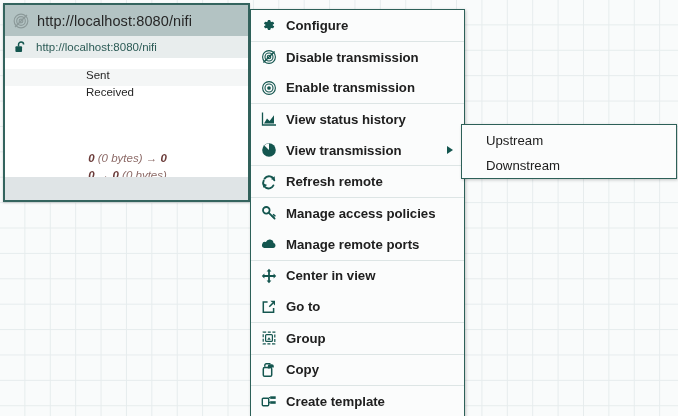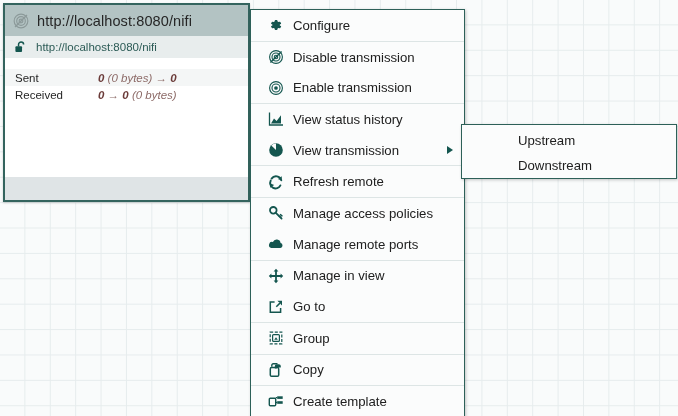--- a/index.html
+++ b/index.html
@@ -82,20 +82,21 @@
     white-space: nowrap;
   }
   #rpg-spacer { height: 10px; background:#fff; }
   .stat-row {
     display: flex;
     align-items: center;
     height: 17px;
     padding: 0 8px 0 10px;
     box-sizing: border-box;
     font-size: 11.5px;
+    flex-direction: column;
   }
   .stat-row.alt { background: #f4f6f6; }
   .stat-label {
     color: #262626;
     width: 83px;
     flex: 0 0 83px;
     white-space: nowrap;
   }
   .stat-value {
     color: #8d6b68;
@@ -120,24 +121,25 @@
     background: #fbfcfc;
     border: 1.5px solid #2d6058;
     box-sizing: border-box;
     box-shadow: 1px 1px 3px rgba(0,0,0,0.22);
   }
   .menu-group + .menu-group { border-top: 1px solid #dde5e5; }
   .menu-item {
     display: flex;
     align-items: center;
     height: 30.7px;
-    padding-left: 17px;
+    padding-left: 10px;
     box-sizing: border-box;
     cursor: default;
     position: relative;
+    font-weight: bold;
   }
   .menu-item .mi-icon {
     width: 16px;
     height: 16px;
     flex: 0 0 16px;
     margin-right: 9px;
     display: block;
   }
   .menu-item .mi-label {
     font-size: 13.2px;
@@ -158,21 +160,20 @@
   
   #ctx-submenu {
     position: absolute;
     left: 461px;
     top: 124px;
     width: 216px;
     background: #fbfcfc;
     border: 1.5px solid #2d6058;
     box-sizing: border-box;
     box-shadow: 1px 1px 3px rgba(0,0,0,0.22);
-    padding-left: 32px;
   }
   #ctx-submenu .sub-item {
     height: 25px;
     display: flex;
     align-items: center;
     padding-left: 24px;
     box-sizing: border-box;
     font-size: 13.2px;
     color: #202020;
     white-space: nowrap;
@@ -304,21 +305,21 @@
       </svg>
       <span class="mi-label">Manage remote ports</span>
     </div>
   </div>
 
   <div class="menu-group">
     <div class="menu-item">
       <svg class="mi-icon" viewBox="0 0 16 16">
         <path fill="#14564f" d="M8 0.8l2.4 2.6H8.9v3.7h3.7V5.6L15.2 8l-2.6 2.4V8.9H8.9v3.7h1.5L8 15.2l-2.4-2.6h1.5V8.9H3.4v1.5L0.8 8l2.6-2.4v1.5h3.7V3.4H5.6z"></path>
       </svg>
-      <span class="mi-label">Manage in view</span>
+      <span class="mi-label">Center in view</span>
     </div>
     <div class="menu-item">
       <svg class="mi-icon" viewBox="0 0 16 16">
         <path d="M12.6 9v4.2H2.3V2.9h4.3" fill="none" stroke="#14564f" stroke-width="1.5"></path>
         <path d="M8.3 7.7L13.4 2.6" stroke="#14564f" stroke-width="1.5" fill="none"></path>
         <path d="M9.4 1.8h4.6v4.6l-1.5-1.5V3.3H10.9z" fill="#14564f"></path>
       </svg>
       <span class="mi-label">Go to</span>
     </div>
   </div>

